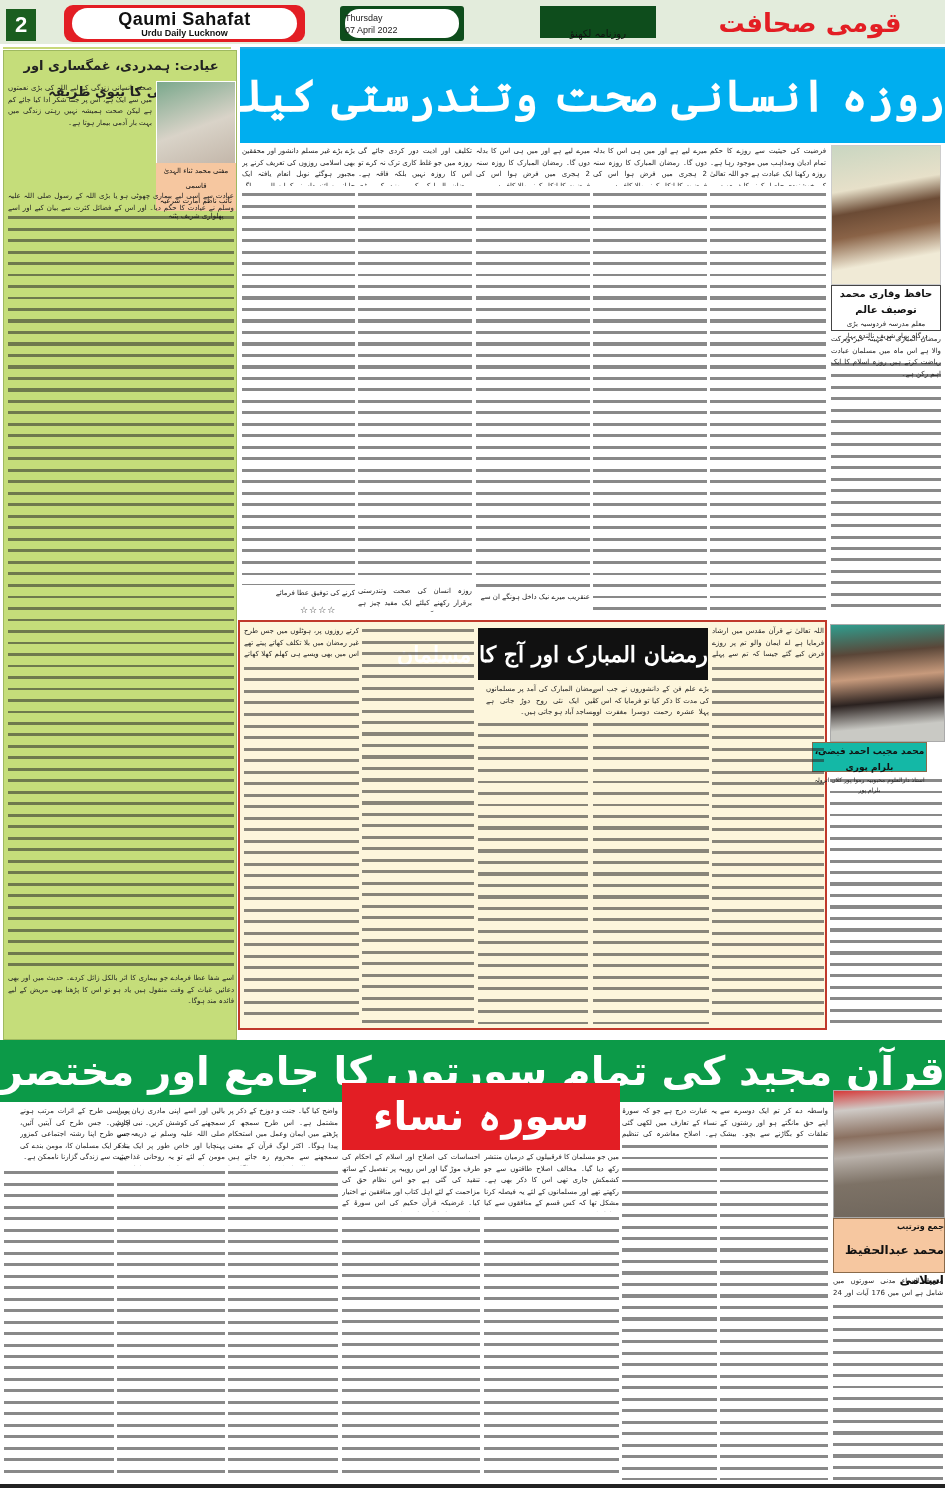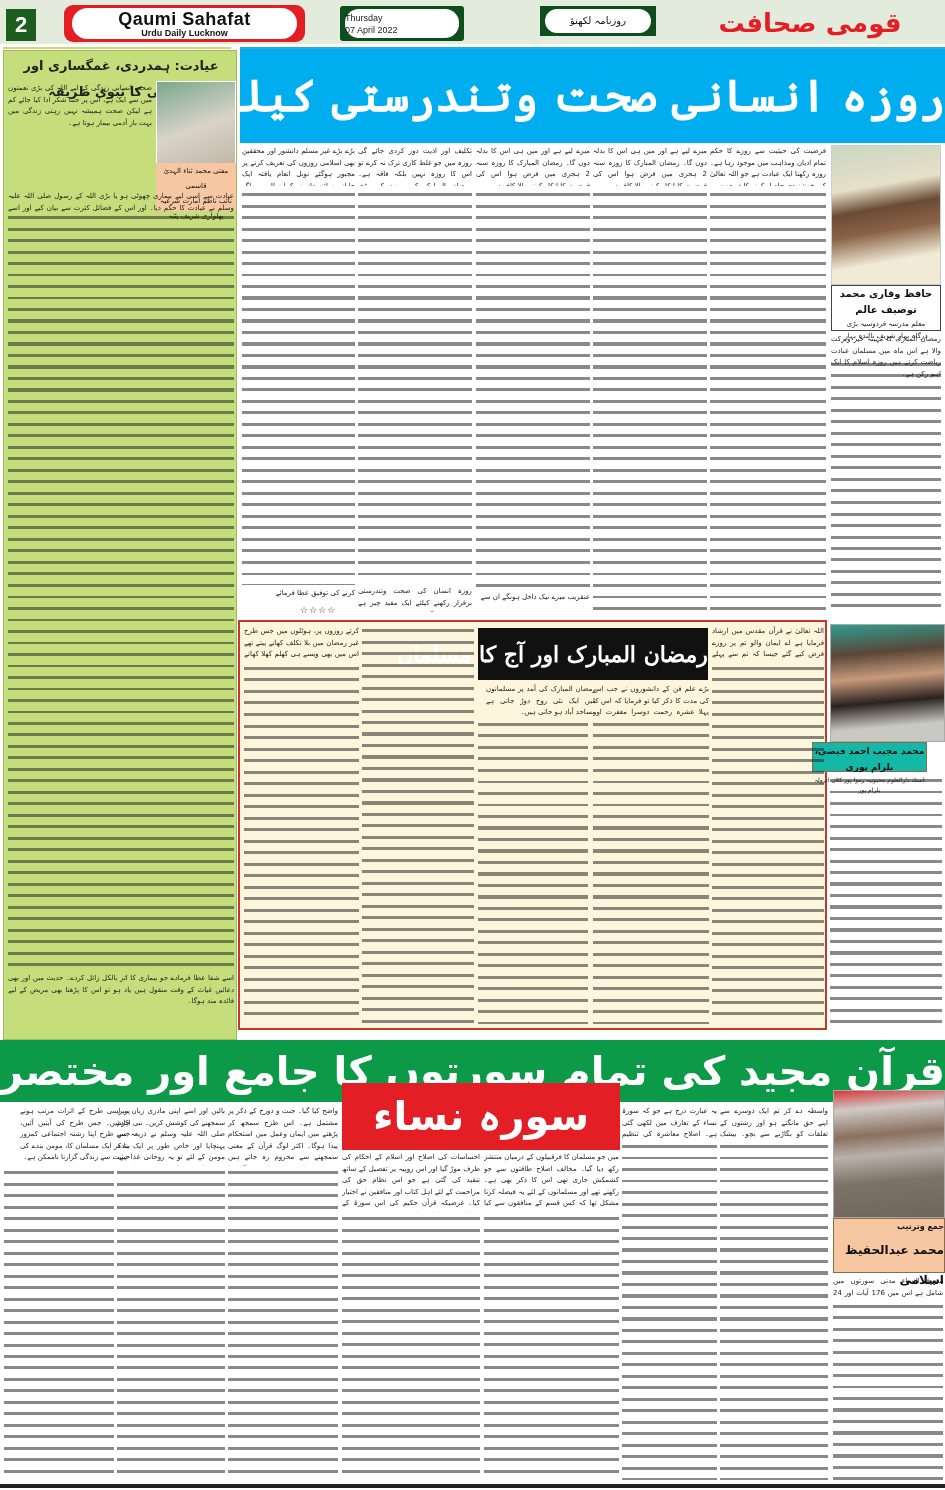--- a/index.html
+++ b/index.html
@@ -7,21 +7,21 @@
   .abs { position: absolute; }
   
   .masthead { left: 0; top: 0; width: 945px; height: 44px; background: #e3ecdc; }
   .page-num { left: 6px; top: 9px; width: 30px; height: 32px; background: #1b5e20; color: #fff; font: bold 22px "Liberation Sans", sans-serif; text-align: center; line-height: 32px; }
   .brand-box { left: 64px; top: 5px; width: 241px; height: 37px; background: #e31e24; border-radius: 9px; padding: 3px 8px; }
   .brand-inner { width: 100%; height: 100%; background: #fff; border-radius: 16px; text-align: center; }
   .brand-title { font: bold 18px "Liberation Sans", sans-serif; line-height: 18px; color: #111; padding-top: 2px; letter-spacing: 0.5px; }
   .brand-sub { font: bold 9px "Liberation Sans", sans-serif; color: #111; }
   .date-box { left: 340px; top: 6px; width: 124px; height: 35px; background: #0e4d1c; border-radius: 3px; padding: 3px 5px; }
   .date-inner { width: 100%; height: 100%; background: #fff; border-radius: 14px; text-align: left; font: 9px "Liberation Sans", sans-serif; color: #222; padding-top: 3px; line-height: 12px; }
-  .urdu-box { left: 540px; top: 6px; width: 116px; height: 30px; background: #0e4d1c; padding: 3px 5px; }
+  .urdu-box { left: 540px; top: 6px; width: 116px; height: 30px; background: #0e4d1c; padding: 16px 5px; }
   .urdu-inner { width: 100%; height: 100%; background: #fff; border-radius: 12px; text-align: center; font: 10px "DejaVu Sans", sans-serif; line-height: 24px; color: #111; direction: rtl; }
   .urdu-logo { left: 700px; top: 6px; width: 220px; height: 34px; color: #e31e24; font: bold 26px "DejaVu Sans", sans-serif; text-align: center; direction: rtl; line-height: 34px; }
   .rule-green { left: 3px; top: 47px; width: 228px; height: 2px; background: #c8d87a; }
   .rule-blue { left: 240px; top: 47px; width: 705px; height: 2px; background: #29a8e0; }
 
   
   .left-col { left: 3px; top: 50px; width: 234px; height: 990px; background: #c5dd7a; border: 1px solid #9fb960; }
   .left-head { left: 3px; top: 2px; width: 228px; height: 26px; text-align: center; direction: rtl; font: bold 13px "DejaVu Sans", sans-serif; color: #222; line-height: 26px; }
   .left-photo { left: 152px; top: 30px; width: 80px; height: 108px; background: linear-gradient(160deg,#7aa88c,#d9d3c8 45%,#b8a89a); border: 1px solid #fff; }
   .left-cap { left: 152px; top: 112px; width: 80px; height: 48px; background: #f6c7a0; direction: rtl; text-align: center; font: 7px "DejaVu Sans", sans-serif; color: #111; line-height: 15px; padding-top: 1px; }

